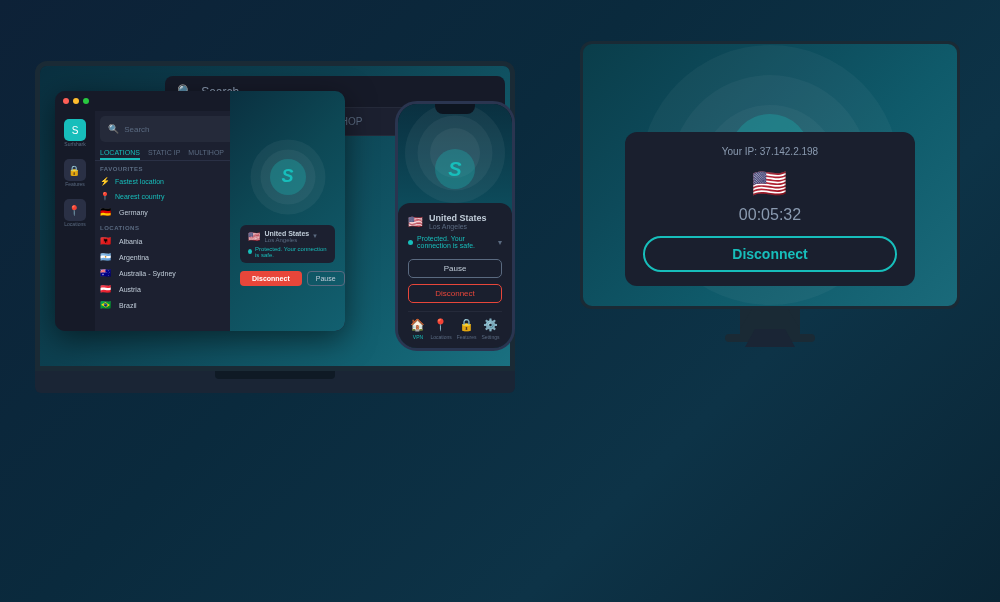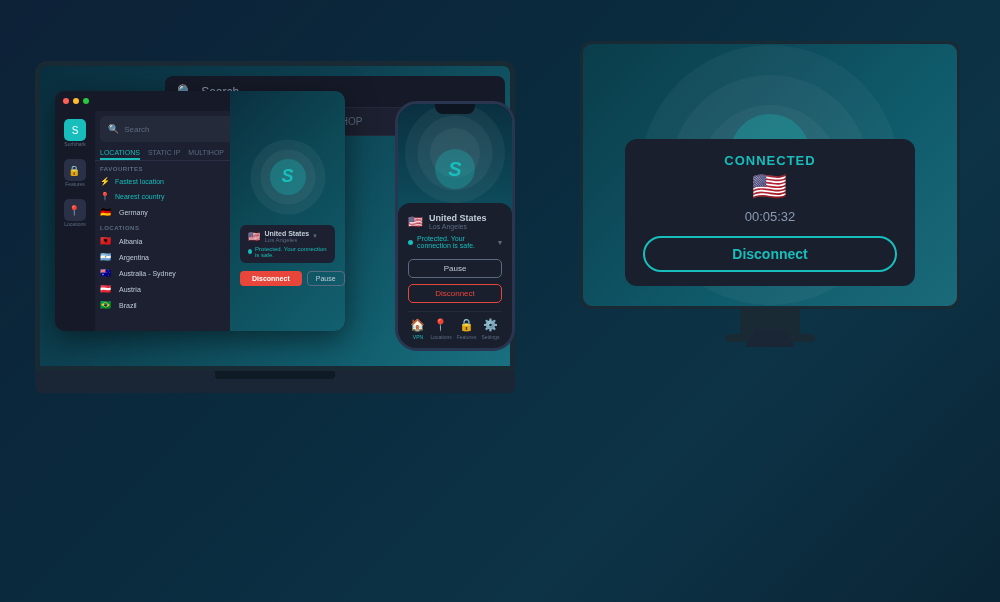--- a/index.html
+++ b/index.html
@@ -106,21 +106,21 @@
     .tv-location {
       text-align: center;
       color: #ffffff;
       font-size: 15px;
       font-weight: 600;
       margin-bottom: 4px;
     }
     .tv-timer {
       text-align: center;
       color: #8a9ab0;
-      font-size: 13px;
+      font-size: 16px;
       margin-bottom: 12px;
     }
     .tv-disconnect-btn {
       background: transparent;
       border: 2px solid #17bebb;
       border-radius: 25px;
       color: #17bebb;
       font-size: 14px;
       font-weight: 700;
       width: 100%;
@@ -619,21 +619,21 @@
         <div class="tv-circle" style="width:260px;height:260px;top:0;left:0;"></div>
         <div class="tv-circle" style="width:200px;height:200px;top:0;left:0;"></div>
         <div class="tv-circle" style="width:140px;height:140px;top:0;left:0;"></div>
       </div>
 
       <div class="tv-logo-circle" style="position:absolute;top:70px;left:50%;transform:translateX(-50%);">
         <span class="tv-logo-s">S</span>
       </div>
 
       <div class="tv-panel">
-        <div class="tv-connected">CONNECTED</div>
+        <div class="tv-ip">Your IP: 37.142.2.198</div>
         <div class="tv-flag">🇺🇸</div>
         <div class="tv-timer">00:05:32</div>
         <div class="tv-disconnect-btn">Disconnect</div>
       </div>
     </div>
     <div class="tv-stand">
       <div style="width:50px;height:18px;background:#1a2535;clip-path:polygon(20% 0%,80% 0%,100% 100%,0% 100%);margin:0 auto;"></div>
     </div>
     <div class="tv-base"></div>
   </div>

